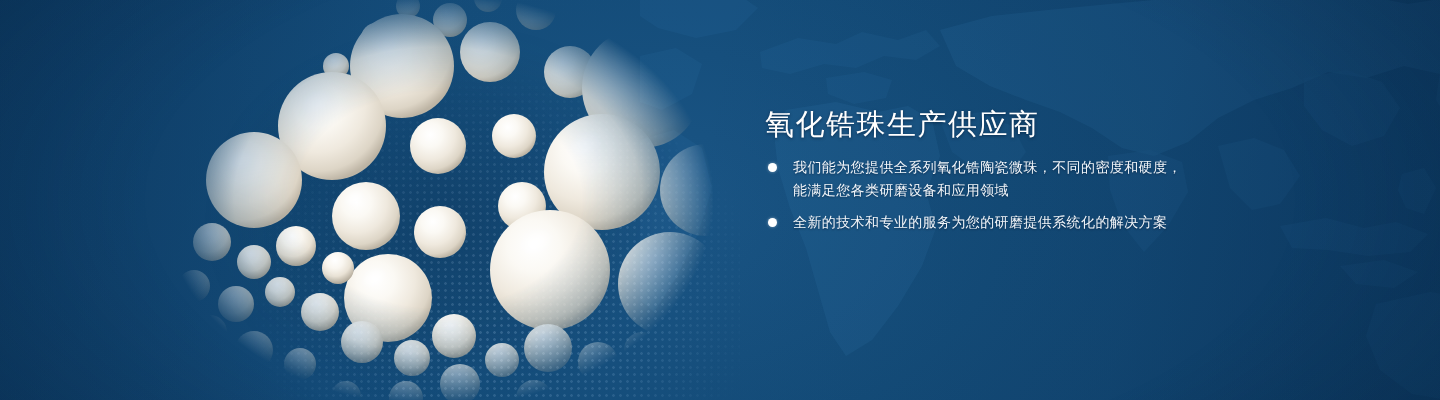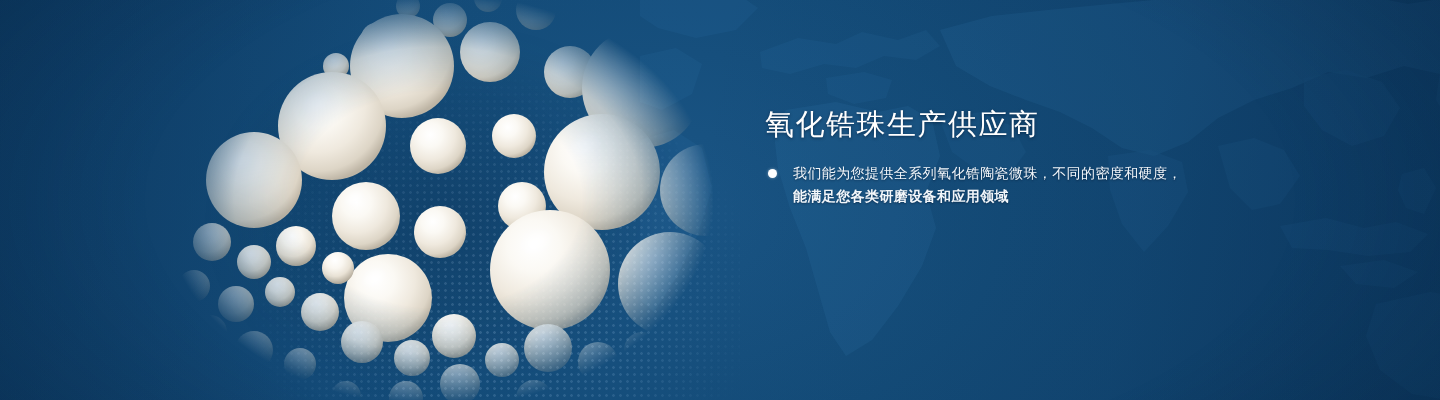--- a/index.html
+++ b/index.html
@@ -87,21 +87,21 @@
   .headline {
     font-size:29px;
     line-height:1.12;
     font-weight:400;
     color:#ffffff;
     letter-spacing:1.5px;
     text-shadow:0 1px 3px rgba(0,18,40,0.55);
     white-space:nowrap;
   }
   .bullets {
-    margin-top:22px;
+    margin-top:16px;
     list-style:none;
   }
   .bullet {
     position:relative;
     padding-left:28px;
     margin-bottom:9px;
     font-size:14px;
     line-height:23px;
     color:#f2f6fa;
     letter-spacing:0.4px;
@@ -110,21 +110,21 @@
   .bullet:last-child { margin-bottom:0; }
   .dot {
     position:absolute;
     left:3px; top:7px;
     width:9px; height:9px;
     border-radius:50%;
     background:#ffffff;
     box-shadow:0 0 3px rgba(255,255,255,0.45);
   }
   .bullet-line { display:block; }
-  .bullet-line + .bullet-line { margin-top:0;font-weight:bold; }
+  .bullet-line + .bullet-line { margin-top:0; }
 </style>
 </head>
 <body>
 
 <div class="banner">
 
   <div class="bg-base"></div>
 
   <div class="worldmap">
     <svg viewBox="0 0 980 470" xmlns="http://www.w3.org/2000/svg" aria-hidden="true">
@@ -292,18 +292,22 @@
     <h1 class="headline">氧化锆珠生产供应商</h1>
 
     <ul class="bullets">
 
       <li class="bullet">
         <span class="dot"></span>
         <span class="bullet-line">我们能为您提供全系列氧化锆陶瓷微珠，不同的密度和硬度，</span>
         <span class="bullet-line">能满足您各类研磨设备和应用领域</span>
       </li>
 
+      <li class="bullet">
+        <span class="dot"></span>
+        <span class="bullet-line">全新的技术和专业的服务为您的研磨提供系统化的解决方案</span>
+      </li>
 
 
     </ul>
   </div>
 
 </div>
 
 </body></html>

